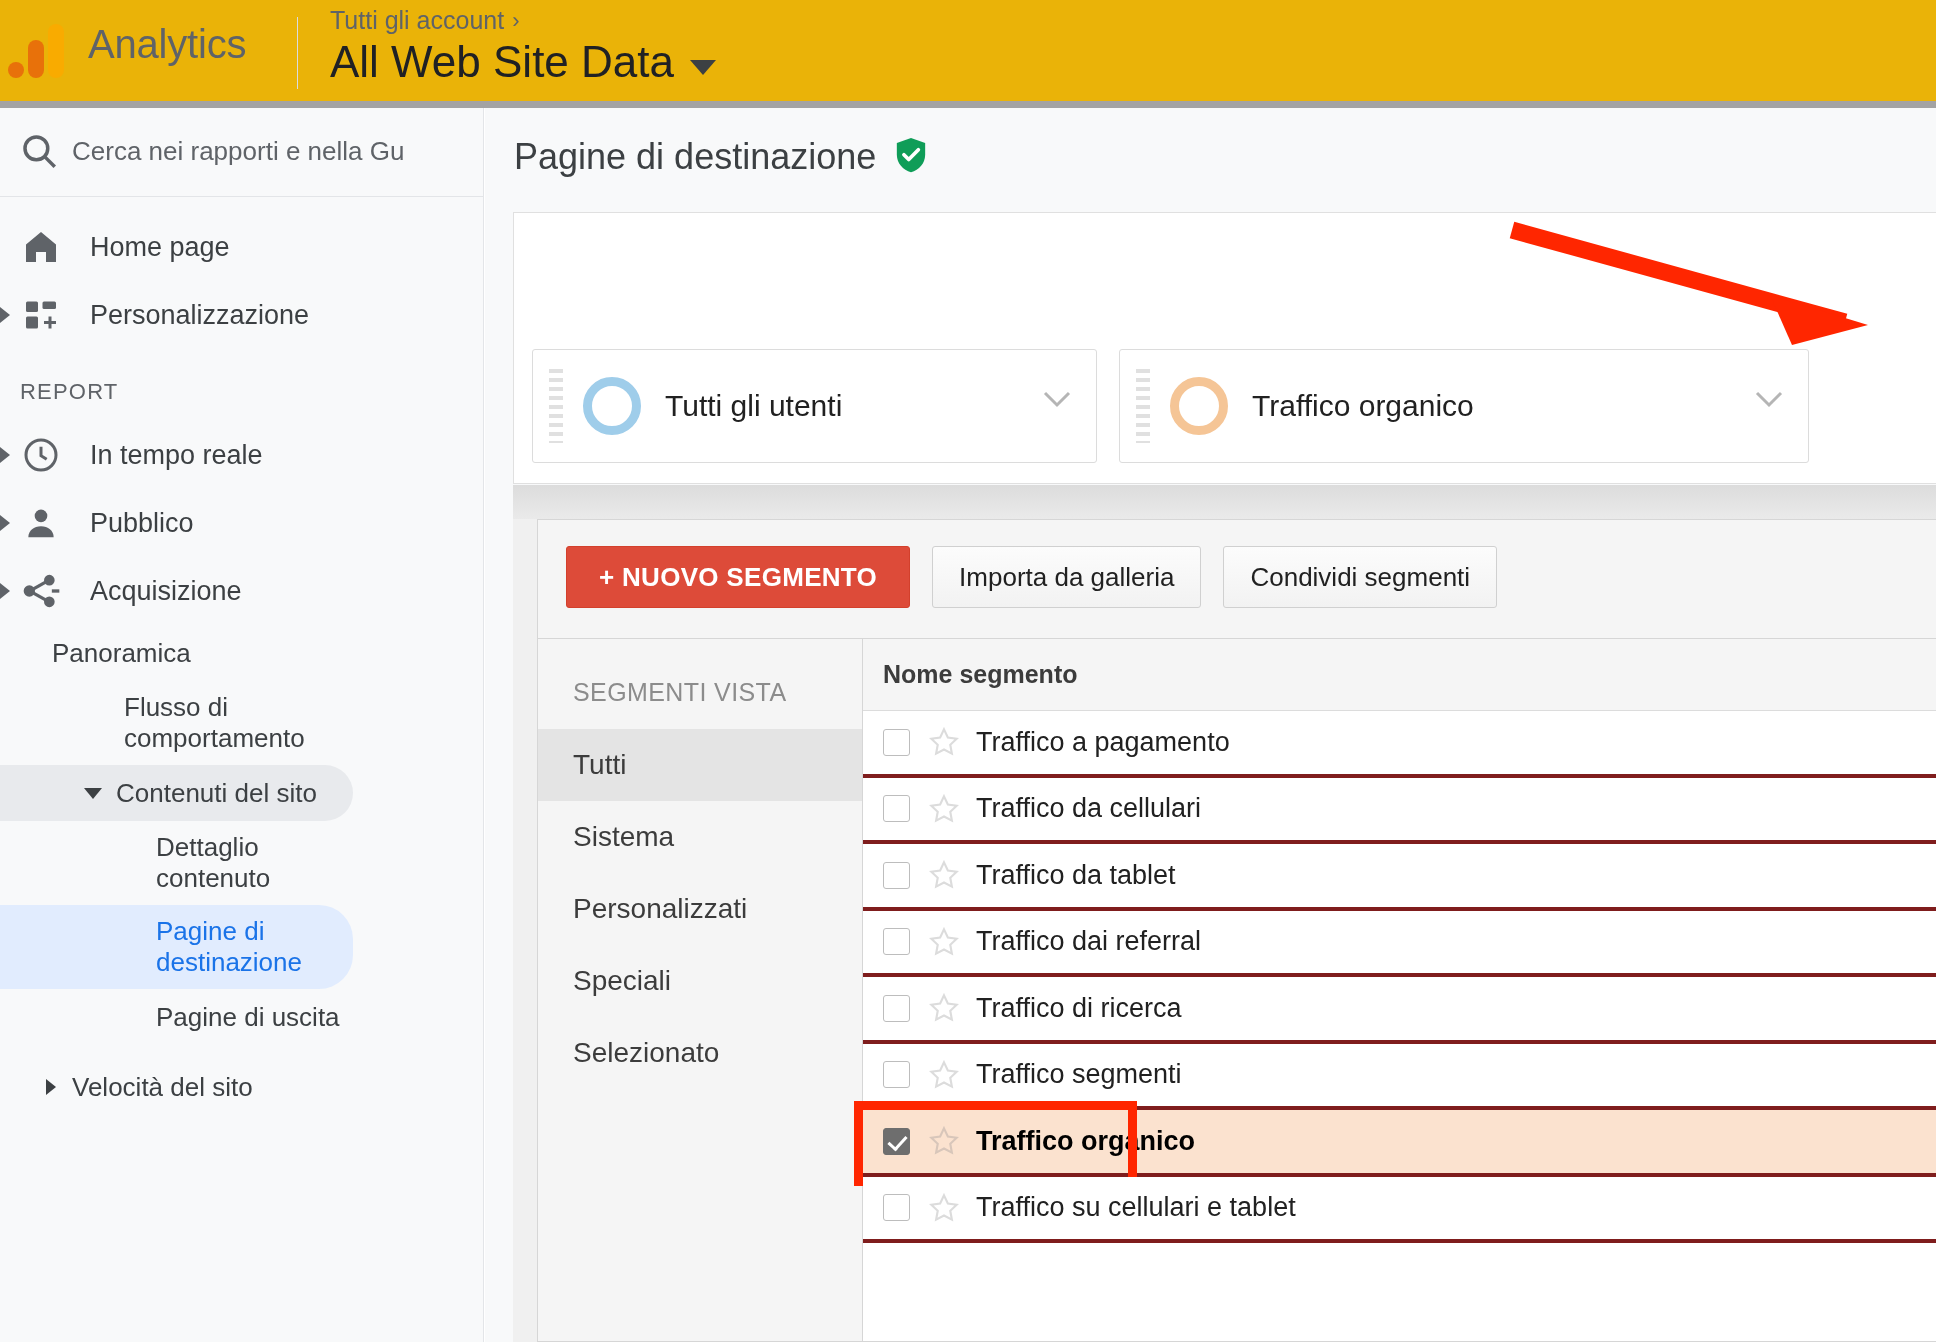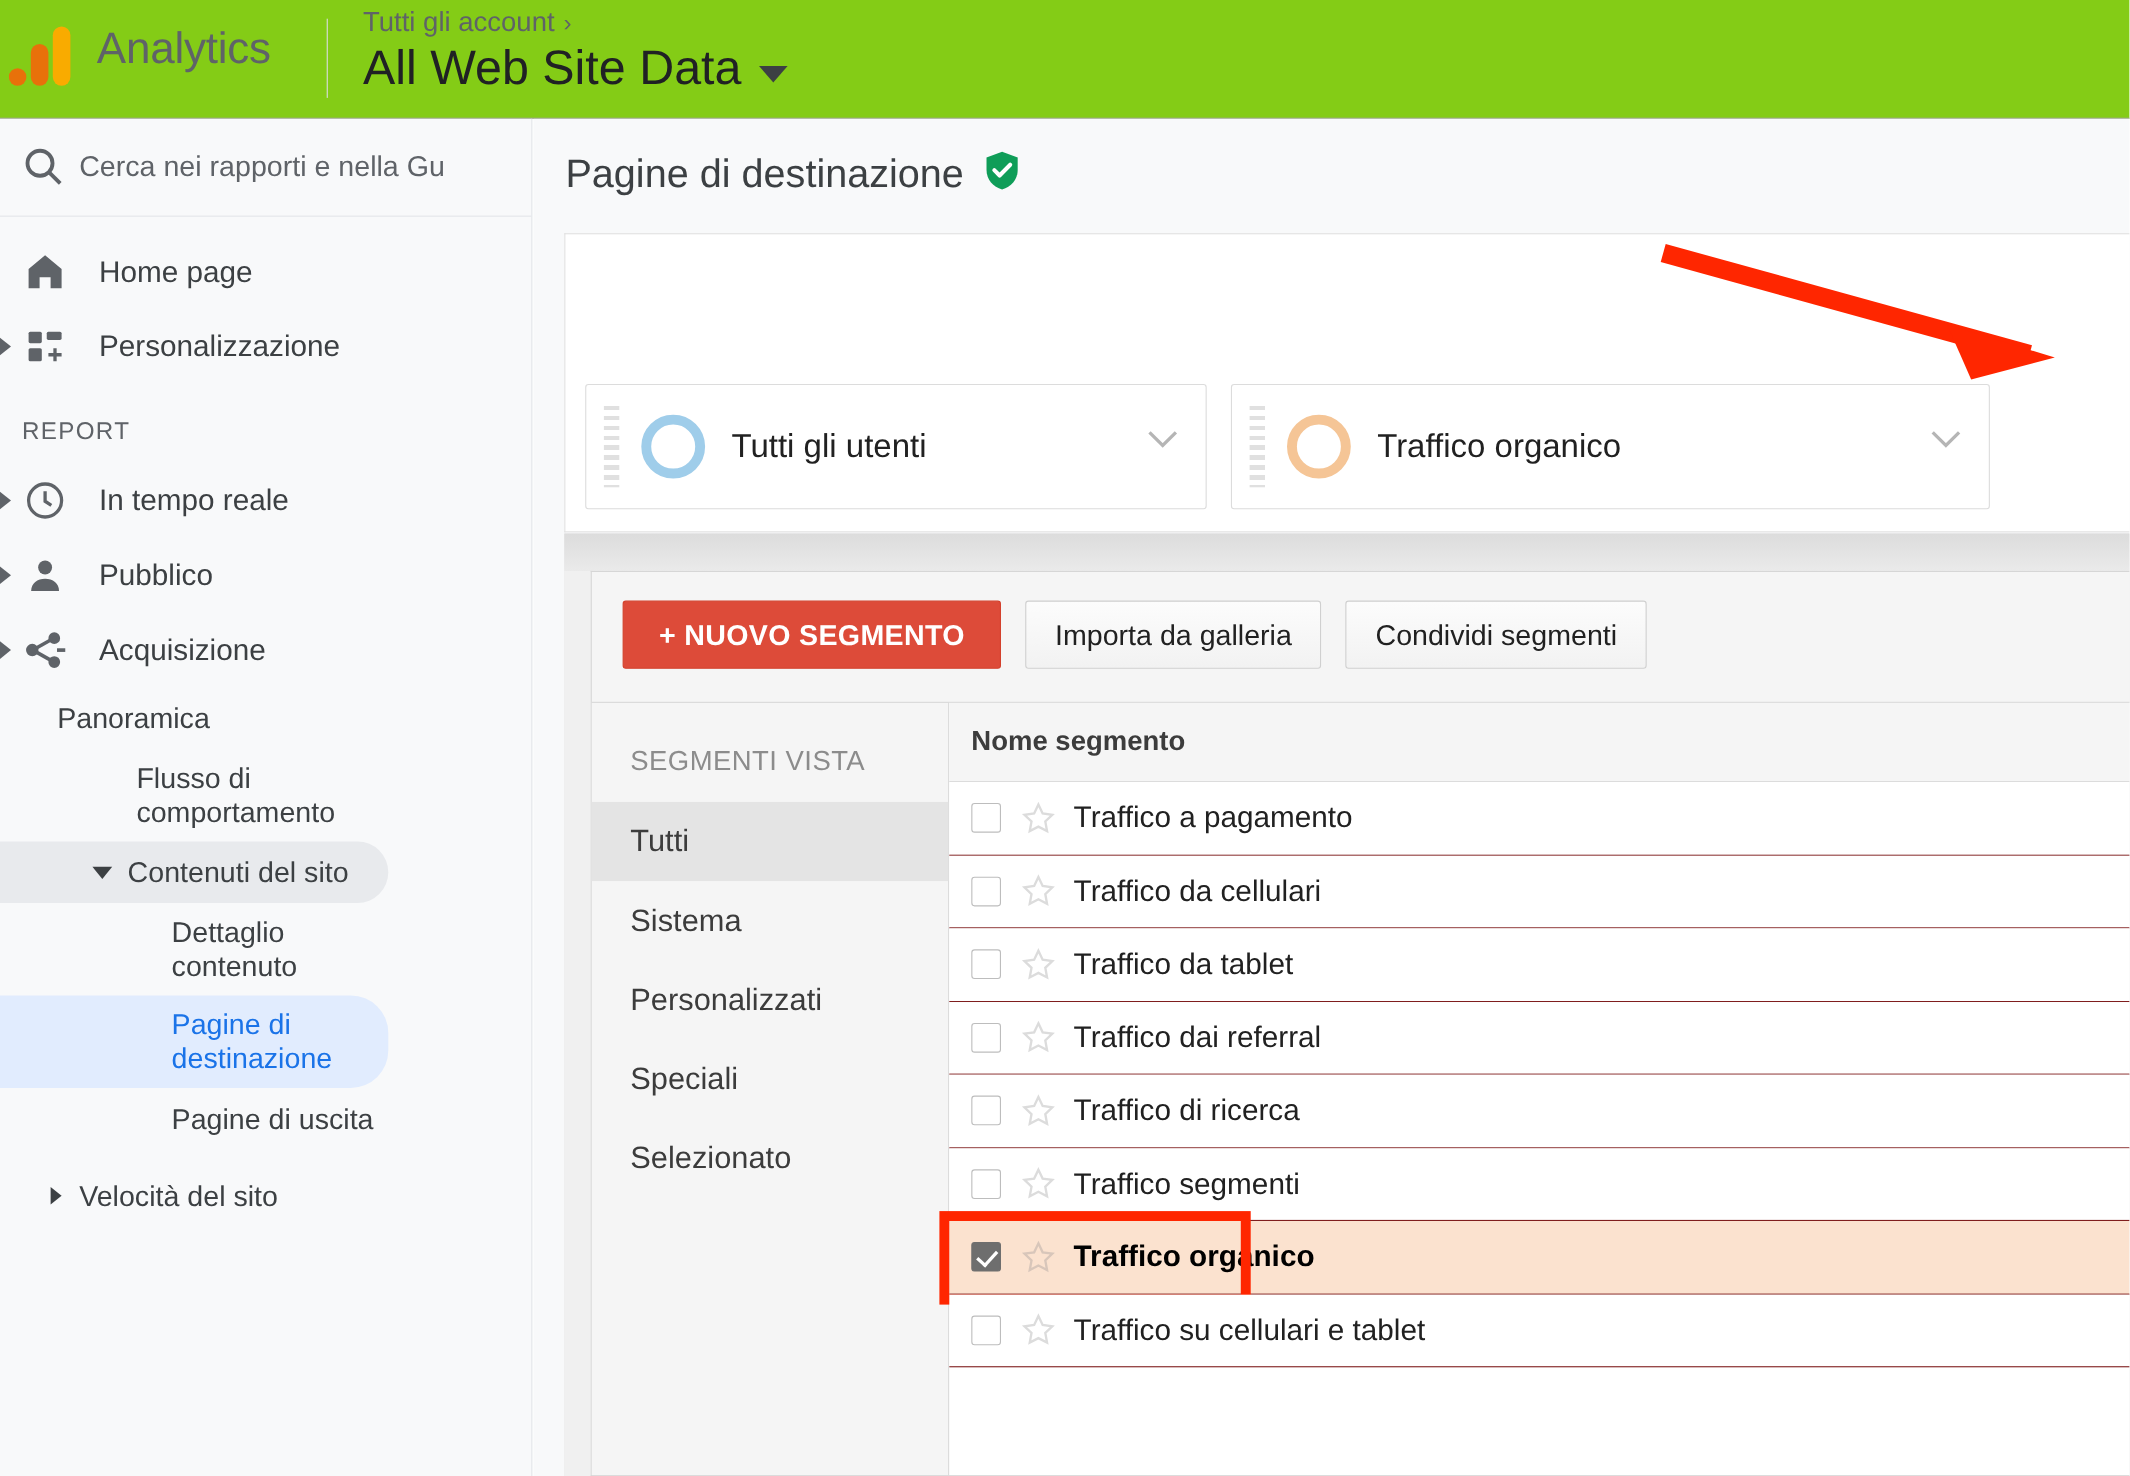--- a/index.html
+++ b/index.html
@@ -6,22 +6,22 @@
   html, body {
     width: 1936px; height: 1342px;
     font-family: "Liberation Sans", sans-serif;
     background: #fff; overflow: hidden;
   }
   #root { position: relative; width: 1936px; height: 1342px; background:#fff; }
 
   
   .topbar {
     position: absolute; left:0; top:0; width:1936px; height:108px;
-    background:#84cc16; display:flex; align-items:center;
-    border-bottom:1px solid #a3a3a3;
+    background:#eab308; display:flex; align-items:center;
+    border-bottom:7px solid #a3a3a3;
   }
   .ga-logo {
     position:absolute; left:8px; top:22px; width:58px; height:62px;
   }
   .brand {
     position:absolute; left:88px; top:22px;
     font-size:40px; color:#5f6368; letter-spacing:-0.2px; font-weight:400;
   }
   .divider-v {
     position:absolute; left:297px; top:17px; width:1px; height:72px; background:#dadce0;
@@ -150,21 +150,21 @@
   .cat-item.sel { background:#e4e4e4; }
 
   .tbl { flex:1; background:#fff; }
   .tbl-head {
     height:72px; background:#f5f5f5; border-bottom:1px solid #dcdcdc;
     display:flex; align-items:center; padding-left:20px;
   }
   .tbl-head .th { font-size:25px; color:#3c3c3c; font-weight:bold; }
   .row {
     height:66.5px; display:flex; align-items:center; padding-left:20px; gap:0;
-    border-bottom:1px solid #7f1d1d; background:#fff; position:relative;
+    border-bottom:4px solid #7f1d1d; background:#fff; position:relative;
   }
   .row.highlight { background:#fbe2cf; }
   .cbx {
     width:27px;height:27px;border:1px solid #bdbdbd;border-radius:3px;background:#fff; flex:none;
   }
   .cbx.checked { background:#6e6e6e; border-color:#6e6e6e; position:relative; }
   .cbx.checked:after {
     content:""; position:absolute; left:8px; top:3px; width:8px; height:15px;
     border:solid #fff; border-width:0 3px 3px 0; transform:rotate(42deg);
   }

